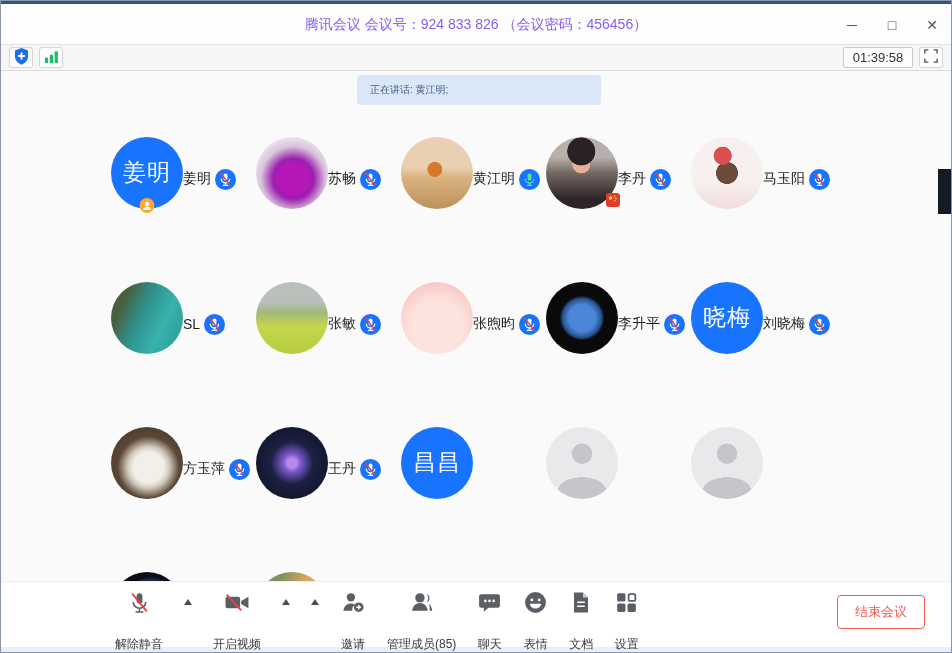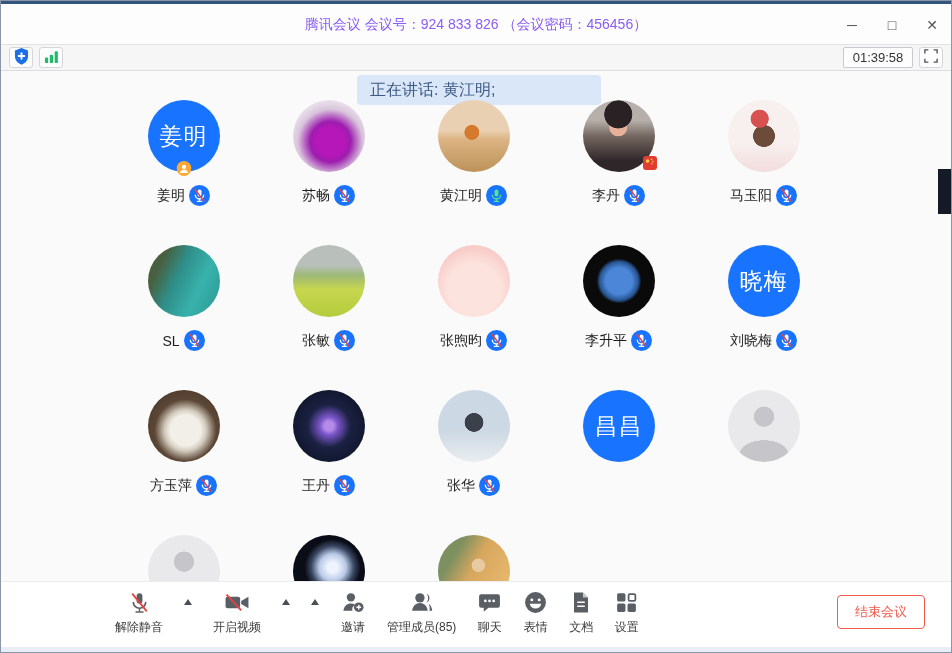--- a/index.html
+++ b/index.html
@@ -17,25 +17,25 @@
              border-bottom:1px solid #dcdcdf;display:flex;align-items:center;justify-content:space-between;padding:0 8px;}
   .sb-left{display:flex;gap:6px;align-items:center;}
   .sb-btn{width:24px;height:21px;border:1px solid #d6d6d9;background:#fdfdfd;border-radius:3px;
           display:flex;align-items:center;justify-content:center;padding:0;}
   .sb-right{display:flex;gap:6px;align-items:center;}
   .timer{box-sizing:border-box;width:70px;height:21px;border:1px solid #c9c9cd;background:#fdfdfd;
          font-size:13px;color:#333;text-align:center;line-height:19px;border-radius:2px;}
   
   .main{position:relative;height:510px;background:#fafafa;overflow:hidden;}
   .banner{position:absolute;left:356px;top:4px;width:244px;height:30px;box-sizing:border-box;
-          background:var(--banner-bg,#d9e7f8);border-radius:4px;font-size:16px;color:var(--banner-fg,#3d5a85);
+          background:var(--banner-bg,#d9e7f8);border-radius:4px;font-size:10px;color:var(--banner-fg,#3d5a85);
           line-height:30px;padding-left:13px;}
   .grid{position:absolute;left:110px;top:29px;width:725px;display:grid;
         grid-template-columns:repeat(5,145px);grid-auto-rows:145px;}
-  .cell{display:flex;flex-direction:column;align-items:center;}
+  .cell{display:flex;align-items:center;}
   .avatar{position:relative;width:72px;height:72px;border-radius:50%;flex:none;}
   .avatar.txt{background:var(--accent,#1873ff);color:#fff;display:flex;align-items:center;justify-content:center;
               font-size:23px;letter-spacing:1px;}
   .plabel{margin-top:13px;display:flex;align-items:center;gap:4px;}
   .pname{font-size:14px;color:#1f1f1f;white-space:nowrap;}
   .badge-host{position:absolute;left:50%;bottom:-4px;transform:translateX(-50%);line-height:0;}
   .badge-flag{position:absolute;right:-2px;bottom:2px;line-height:0;}
   
   .av-purple-flowers{background:radial-gradient(circle at 52% 58%,#b517b8 0 26%,#9c1dae 36%,#d9c4dc 58%,#efe9f0 78%);}
   .av-webcam-man{background:radial-gradient(circle at 50% 36%,#c9a184 0 15%,rgba(0,0,0,0) 16%),
@@ -61,21 +61,21 @@
                   #e9e9eb;}
   .av-moon{background:radial-gradient(circle at 55% 45%,#eef4ff 0 9%,#b9c9e6 24%,#3a4864 38%,#0a0d17 50%);}
   .av-monk-child{background:radial-gradient(circle at 56% 42%,#e8caa2 0 11%,rgba(0,0,0,0) 12%),
                  linear-gradient(120deg,#7d9060 0 24%,#d8a75e 48%,#ecbd72 100%);}
   .scroll-thumb{position:absolute;right:0;top:98px;width:13px;height:45px;background:#141a26;}
   
   .toolbar{position:relative;height:65px;background:#ffffff;border-top:1px solid #ececee;}
   .tools{position:absolute;left:114px;top:0;height:65px;display:flex;align-items:flex-start;gap:21px;}
   .tool{display:flex;flex-direction:column;align-items:center;padding-top:7px;cursor:default;}
   .tool .ticon{height:27px;display:flex;align-items:center;justify-content:center;}
-  .tool .tlabel{margin-top:3px;font-size:12px;color:#3b3b3d;white-space:nowrap;}
+  .tool .tlabel{margin-top:20px;font-size:12px;color:#3b3b3d;white-space:nowrap;}
   .caret{width:0;height:0;border-left:4.5px solid transparent;border-right:4.5px solid transparent;
          border-bottom:6px solid #4a4f55;margin-top:17px;}
   .endbtn{position:absolute;right:26px;top:13px;background:#fff;border:1px solid var(--end-red,#f25a4b);
           color:var(--end-red,#f25a4b);font-size:13px;border-radius:4px;padding:7px 17px;
           font-family:inherit;}
   .footstrip{height:8px;background:#e9eef6;}
 </style>
 </head>
 <body>
 
@@ -299,34 +299,20 @@
                 <circle cx="12" cy="12" r="12" fill="#1873ff"></circle>
                 <rect x="9.8" y="5" width="4.4" height="8.2" rx="2.2" fill="#fff"></rect>
                 <path d="M7.2 11.2a4.8 4.8 0 0 0 9.6 0" fill="none" stroke="#fff" stroke-width="1.5"></path>
                 <rect x="11.3" y="15.8" width="1.4" height="2.4" fill="#fff"></rect>
                 <rect x="8.8" y="18" width="6.4" height="1.3" rx=".65" fill="#fff"></rect>
                 <line x1="6.5" y1="4.5" x2="17.5" y2="19" stroke="#e64340" stroke-width="1.7"></line>
               </svg></span>
           </div>
         </div>
         <div class="cell">
-          <div class="avatar av-seaside-person"></div>
-          <div class="plabel">
-            <span class="pname">张华</span>
-            <span style="line-height: 0;"><svg width="21" height="21" viewBox="0 0 24 24">
-                <circle cx="12" cy="12" r="12" fill="#1873ff"></circle>
-                <rect x="9.8" y="5" width="4.4" height="8.2" rx="2.2" fill="#fff"></rect>
-                <path d="M7.2 11.2a4.8 4.8 0 0 0 9.6 0" fill="none" stroke="#fff" stroke-width="1.5"></path>
-                <rect x="11.3" y="15.8" width="1.4" height="2.4" fill="#fff"></rect>
-                <rect x="8.8" y="18" width="6.4" height="1.3" rx=".65" fill="#fff"></rect>
-                <line x1="6.5" y1="4.5" x2="17.5" y2="19" stroke="#e64340" stroke-width="1.7"></line>
-              </svg></span>
-          </div>
-        </div>
-        <div class="cell">
           <div class="avatar txt">昌昌</div>
         </div>
         <div class="cell">
           <div class="avatar av-placeholder"></div>
         </div>
         <div class="cell">
           <div class="avatar av-placeholder"></div>
         </div>
         <div class="cell">
           <div class="avatar av-moon"></div>

